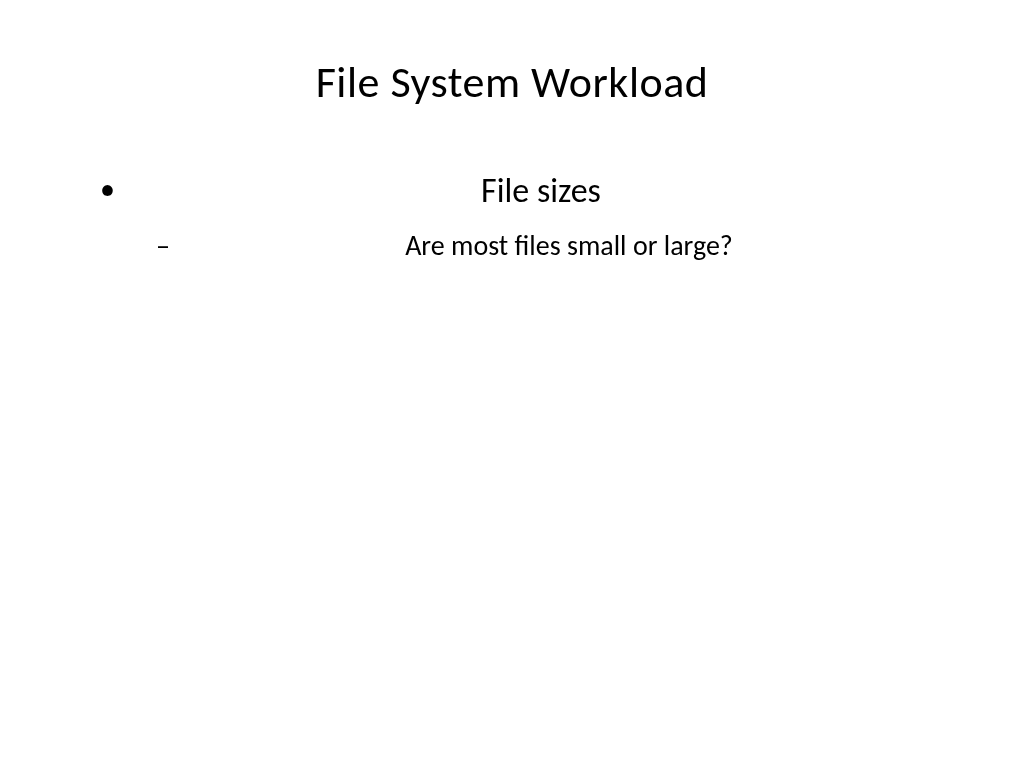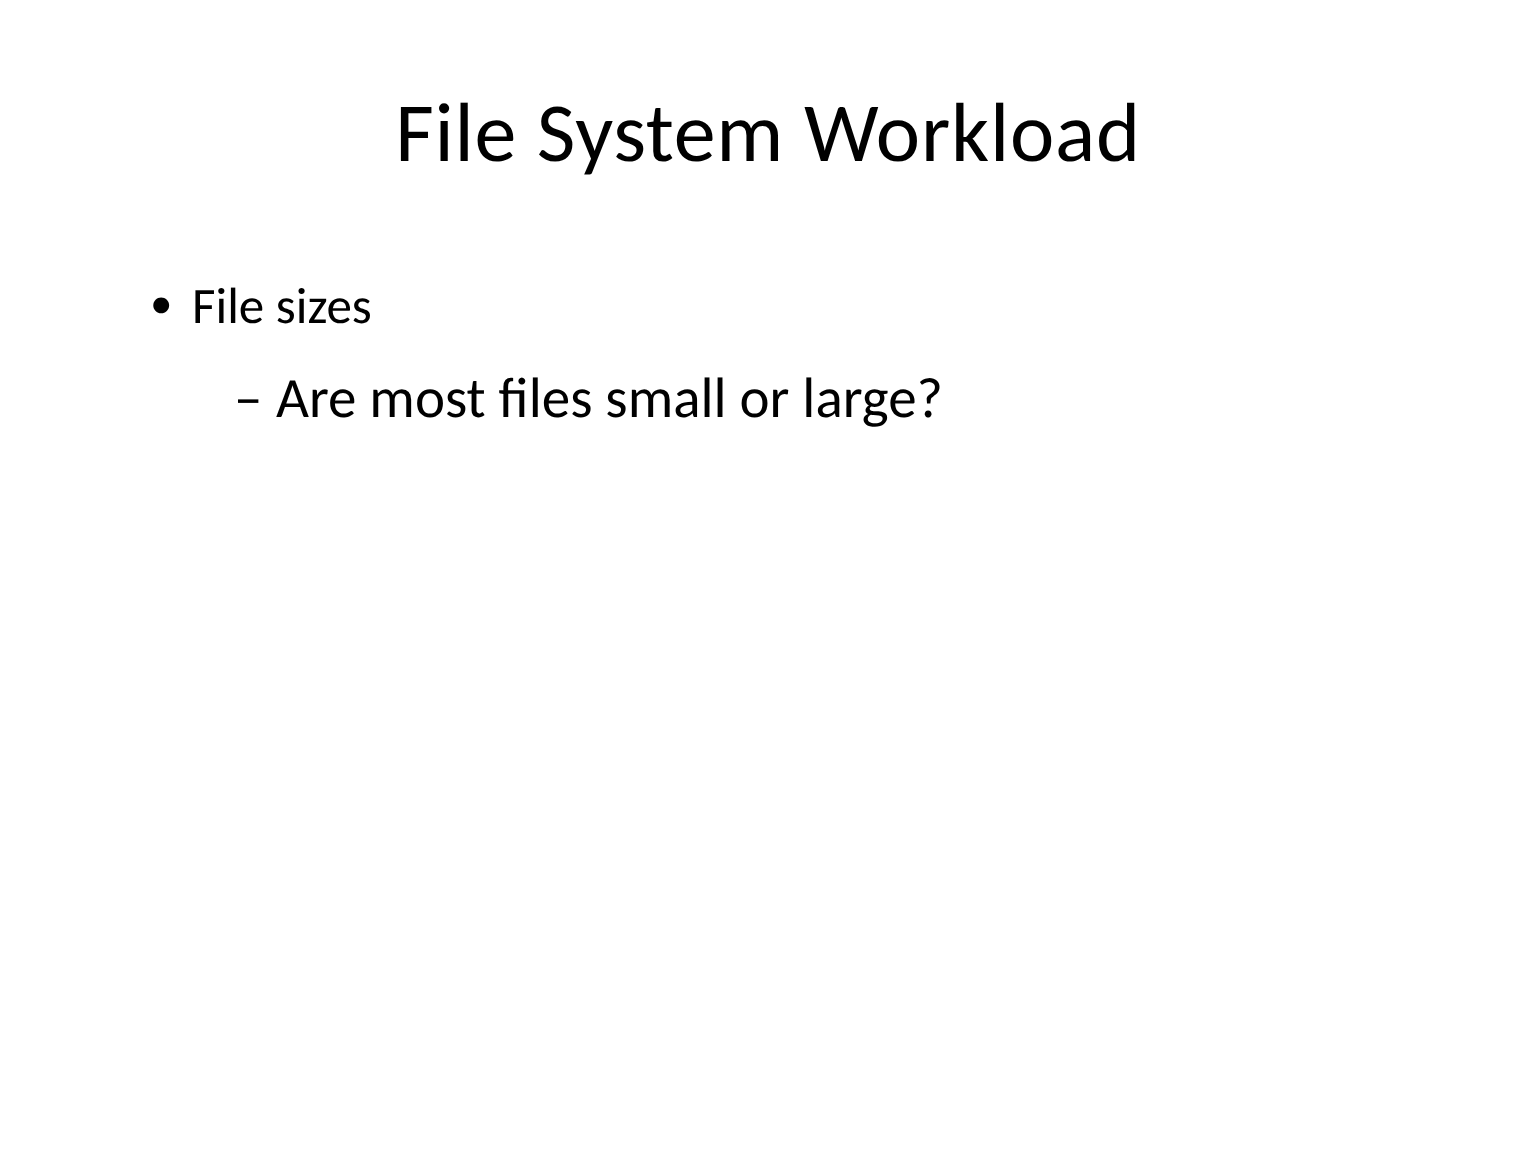--- a/index.html
+++ b/index.html
@@ -14,28 +14,29 @@
       font-family: Calibri, "Segoe UI", Arial, sans-serif;
       color: #000000;
       overflow: hidden;
     }
     .slide {
       width: 100%;
       height: 100%;
       padding: 55px 70px 40px 70px;
     }
     .title {
-      font-size: 56px;
+      font-size: 44px;
       font-weight: 400;
       text-align: center;
       margin-bottom: 60px;
       letter-spacing: 0.5px;
     }
     .content {
       padding-left: 30px;
+      text-align: center;
     }
     .bullet-level-1 {
       list-style: none;
       margin-bottom: 12px;
     }
     .bullet-level-1 > li {
       position: relative;
       font-size: 34px;
       line-height: 1.3;
       padding-left: 28px;
@@ -48,21 +49,21 @@
       top: 0;
       font-size: 30px;
     }
     .bullet-level-2 {
       list-style: none;
       margin-top: 14px;
       padding-left: 28px;
     }
     .bullet-level-2 > li {
       position: relative;
-      font-size: 38px;
+      font-size: 28px;
       line-height: 1.35;
       padding-left: 28px;
       margin-bottom: 14px;
     }
     .bullet-level-2 > li::before {
       content: "–";
       position: absolute;
       left: 0;
       top: 0;
     }

